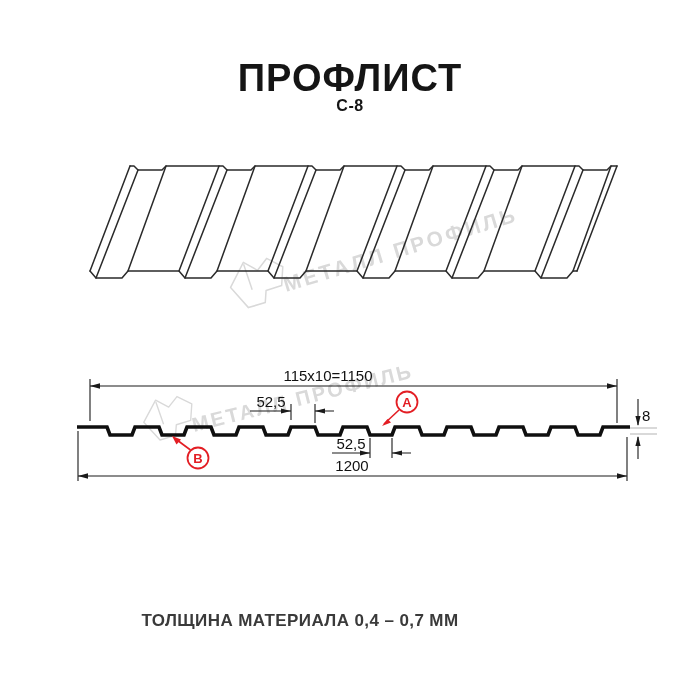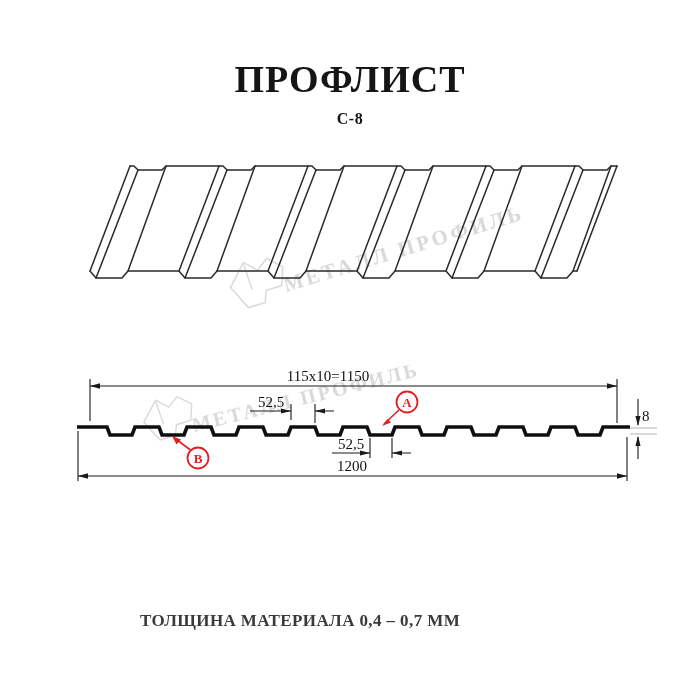--- a/index.html
+++ b/index.html
@@ -1,25 +1,25 @@
 <!DOCTYPE html>
 <html><head>
 <meta charset="utf-8">
 <style>
   html,body{margin:0;padding:0;background:#fff;}
   .page{
     position:relative;width:700px;height:700px;background:#fff;overflow:hidden;
-    font-family:Liberation Serif, serif;
+    font-family:Liberation Sans, sans-serif;
   }
   .title{
     position:absolute;top:57px;left:0;width:700px;text-align:center;
     font-size:38px;font-weight:800;letter-spacing:1px;color:#151515;
   }
   .subtitle{
-    position:absolute;top:110px;left:0;width:700px;text-align:center;
+    position:absolute;top:97px;left:0;width:700px;text-align:center;
     font-size:16px;font-weight:700;letter-spacing:.5px;color:#151515;
   }
   .footer{
     position:absolute;top:611px;left:0;width:600px;text-align:center;
     font-size:17px;font-weight:600;letter-spacing:.4px;color:#3a3a3a;
   }
   svg{position:absolute;top:0;left:0;}
   .wm-text{fill:#d9d9d9;font-weight:700;}
   .dim{stroke:#1a1a1a;stroke-width:1.1;fill:none;}
   .dim-gray{stroke:#b3b3b3;stroke-width:1.2;fill:none;}

